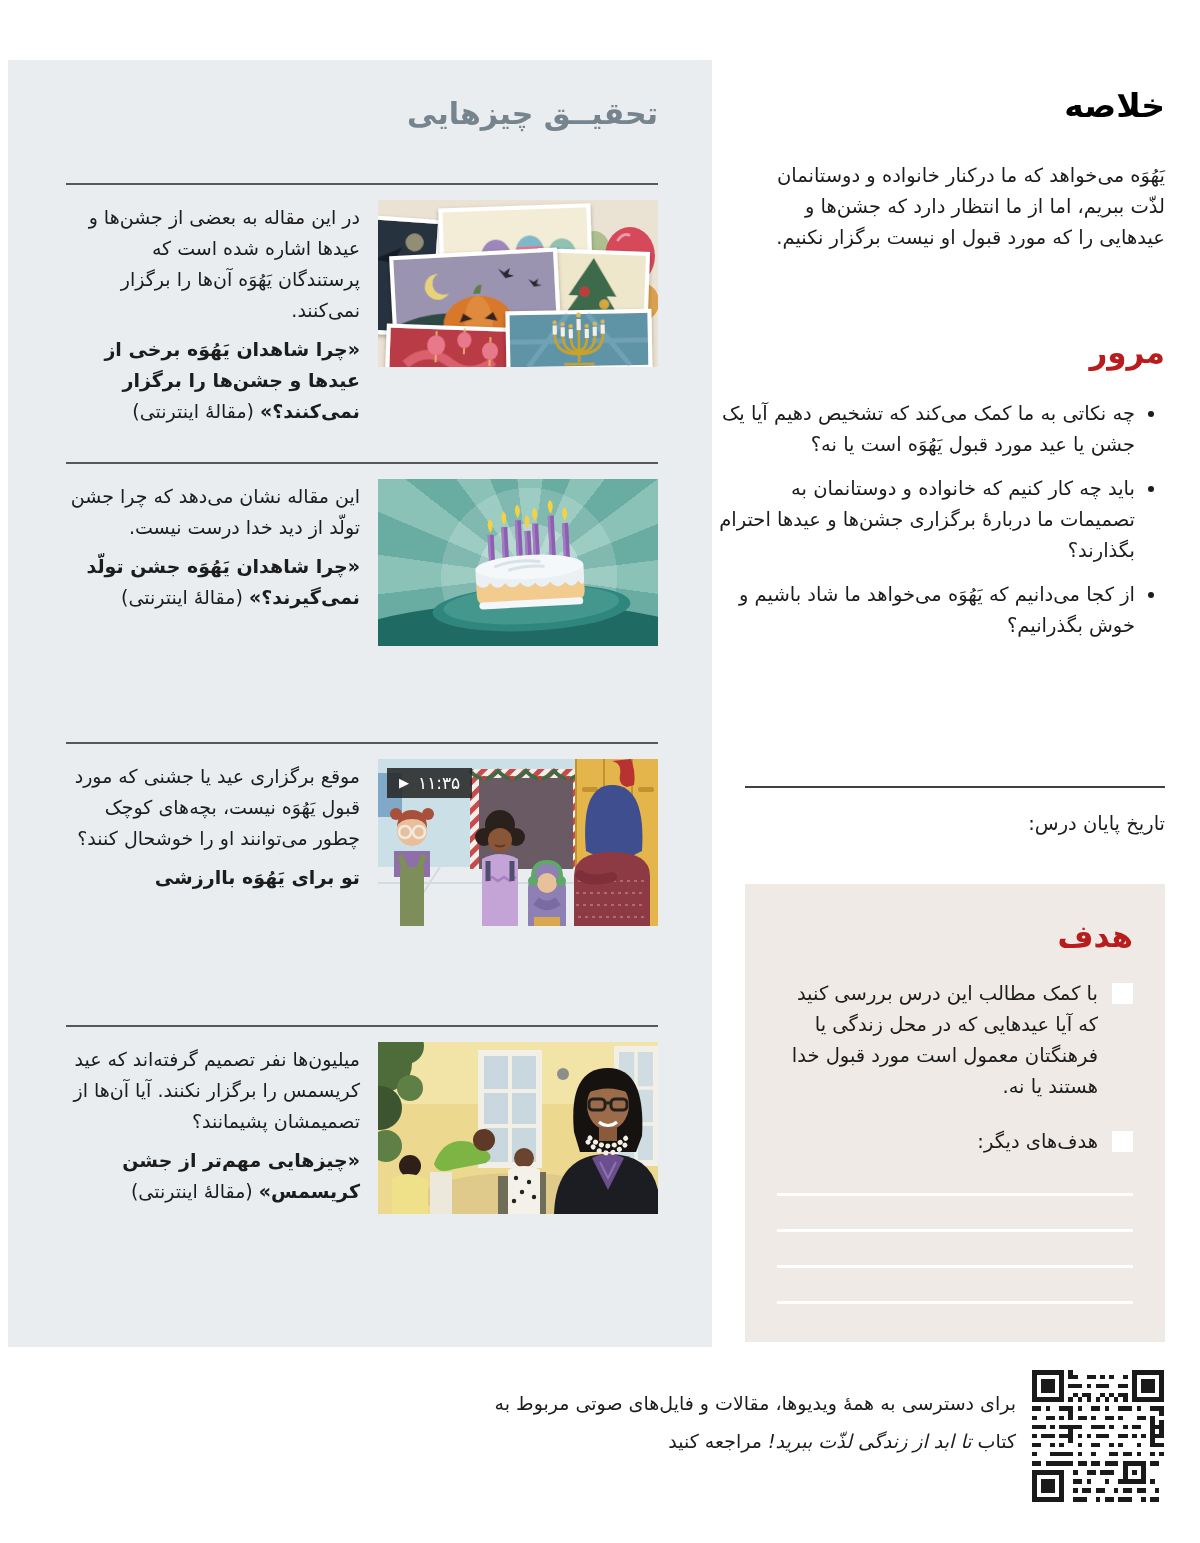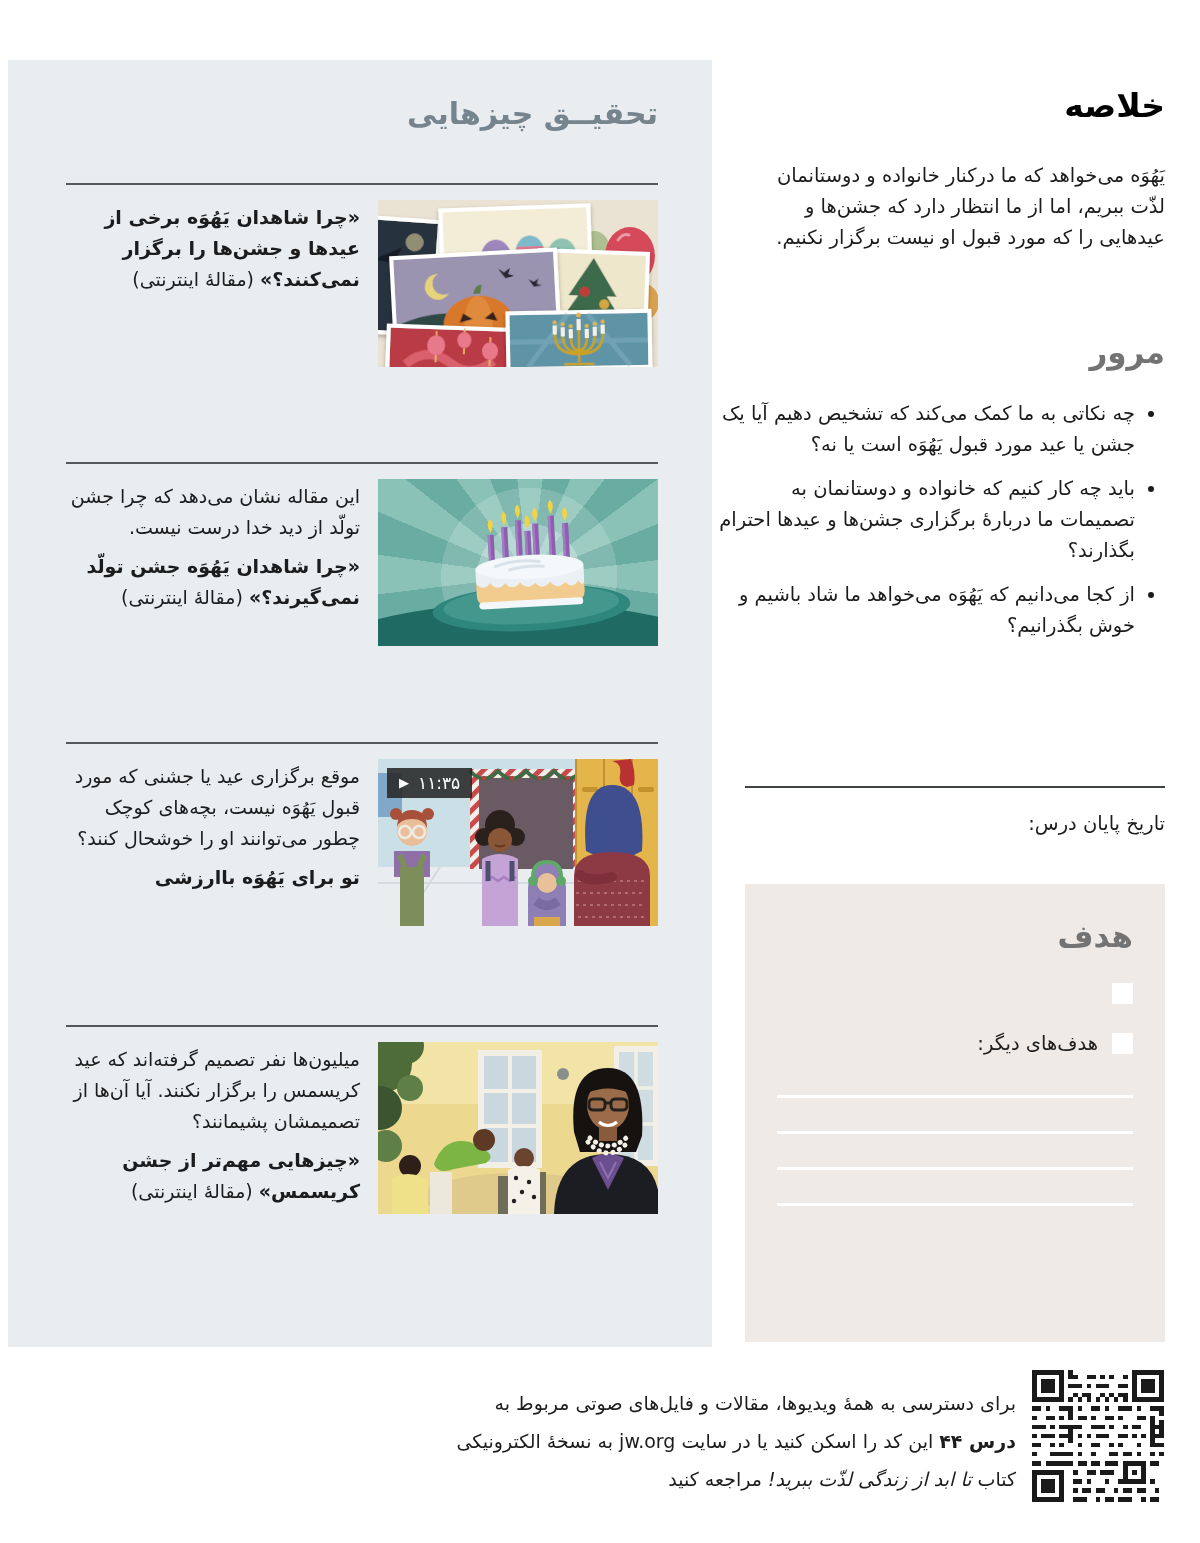--- a/index.html
+++ b/index.html
@@ -22,21 +22,21 @@
      radial-gradient(circle at 54% 58%, rgba(255,255,255,.38) 0 52px, rgba(255,255,255,.16) 52px 88px, rgba(255,255,255,0) 88px),
      repeating-conic-gradient(from 8deg at 54% 58%, #69ACA2 0deg 15deg, #8AC2B7 15deg 30deg);
      background-color:#69ACA2;}
   .badge{position:absolute;top:9px;left:9px;direction:ltr;display:flex;align-items:center;gap:9px;
      background:rgba(38,38,38,.87);color:#fff;padding:4px 12px;font-size:17px;line-height:22px;}
   .badge .play{font-size:13px;line-height:22px;}
 
   
   .rightcol-el{position:absolute;right:35px;width:420px;}
   .h-teal{margin:0;font-size:33px;font-weight:bold;color:#000000;}
-  .h-slate{margin:0;font-size:31px;font-weight:bold;color:#737373;}
+  .h-slate{margin:0;font-size:31px;font-weight:bold;color:#b91c1c;}
   .body-text{margin:0;font-size:19.5px;line-height:31px;}
   .review-list{margin:0;padding:0 30px 0 0;list-style:disc;}
   .review-list li{margin-bottom:13px;font-size:19.5px;line-height:31px;}
   .right-rule{border-top:2px solid #3E4245;height:0;}
   .goal-box{background:#EFEAE6;height:458px;padding:34px 32px 0;box-sizing:border-box;}
   .goal-item{display:flex;gap:14px;margin-top:24px;align-items:flex-start;}
   .cb{flex:0 0 auto;width:21px;height:21px;background:#fff;margin-top:5px;}
   .goal-item p{margin:0;font-size:19.5px;line-height:31px;}
   .wline{height:3px;background:#fff;margin-top:33px;}
 
@@ -167,20 +167,21 @@
                   <circle cx="193" cy="126" r="2"></circle>
                   <circle cx="201" cy="115" r="2.4"></circle>
                   <circle cx="209" cy="126" r="2"></circle>
                   <circle cx="217" cy="124" r="2"></circle>
                   <circle cx="225" cy="122" r="2"></circle>
                 </g>
             </g>
           </svg>
         </div>
         <div class="x-text">
+          <p>در این مقاله به بعضی از جشن‌ها و عیدها اشاره شده است که پرستندگان یَهُوَه آن‌ها را برگزار نمی‌کنند.</p>
           <p class="lk"><span class="b">«چرا شاهدان یَهُوَه برخی از عیدها و جشن‌ها را برگزار نمی‌کنند؟»</span> <span>(مقالهٔ اینترنتی)</span></p>
         </div>
       </div>
     </div>
 
     <div class="x-sec" style="top:402px">
       <div class="x-rule"></div>
       <div class="x-row">
         <div class="x-media media-cake">
           <svg viewBox="0 0 280 167" preserveAspectRatio="none">
@@ -401,34 +402,34 @@
     <li>از کجا می‌دانیم که یَهُوَه می‌خواهد ما شاد باشیم و خوش بگذرانیم؟</li>
   </ul>
 
   <div class="rightcol-el right-rule" style="top:786px"></div>
   <p class="rightcol-el body-text" style="top:808px">تاریخ پایان درس:</p>
 
   <div class="rightcol-el goal-box" style="top:884px">
     <h2 class="h-slate">هدف</h2>
     <div class="goal-item">
       <span class="cb"></span>
+      <p>با کمک مطالب این درس بررسی کنید که آیا عیدهایی که در محل زندگی یا فرهنگتان معمول است مورد قبول خدا هستند یا نه.</p>
     </div>
     <div class="goal-item">
       <span class="cb"></span>
       <p>هدف‌های دیگر:</p>
     </div>
     <div class="wline" style="margin-top:36px"></div>
     <div class="wline"></div>
     <div class="wline"></div>
     <div class="wline"></div>
   </div>
 
   <div class="footer-text">
     <div><span>برای دسترسی به همهٔ ویدیوها، مقالات و فایل‌های صوتی مربوط به</span></div>
-    <div><span class="b">درس ۴۴</span><span> این کد را اسکن کنید یا در سایت jw.org به نسخهٔ الکترونیکی</span></div>
     <div><span>کتاب </span><span class="it">تا ابد از زندگی لذّت ببرید!</span><span> مراجعه کنید</span></div>
   </div>
 
   <div class="qr">
     <svg viewBox="0 0 29 29" shape-rendering="crispEdges">
       <rect width="29" height="29" fill="#fff"></rect>
       <g fill="#1A1A1A">
         <rect x="0" y="0" width="7" height="7"></rect>
           <rect x="22" y="0" width="7" height="7"></rect>
           <rect x="0" y="22" width="7" height="7"></rect>

